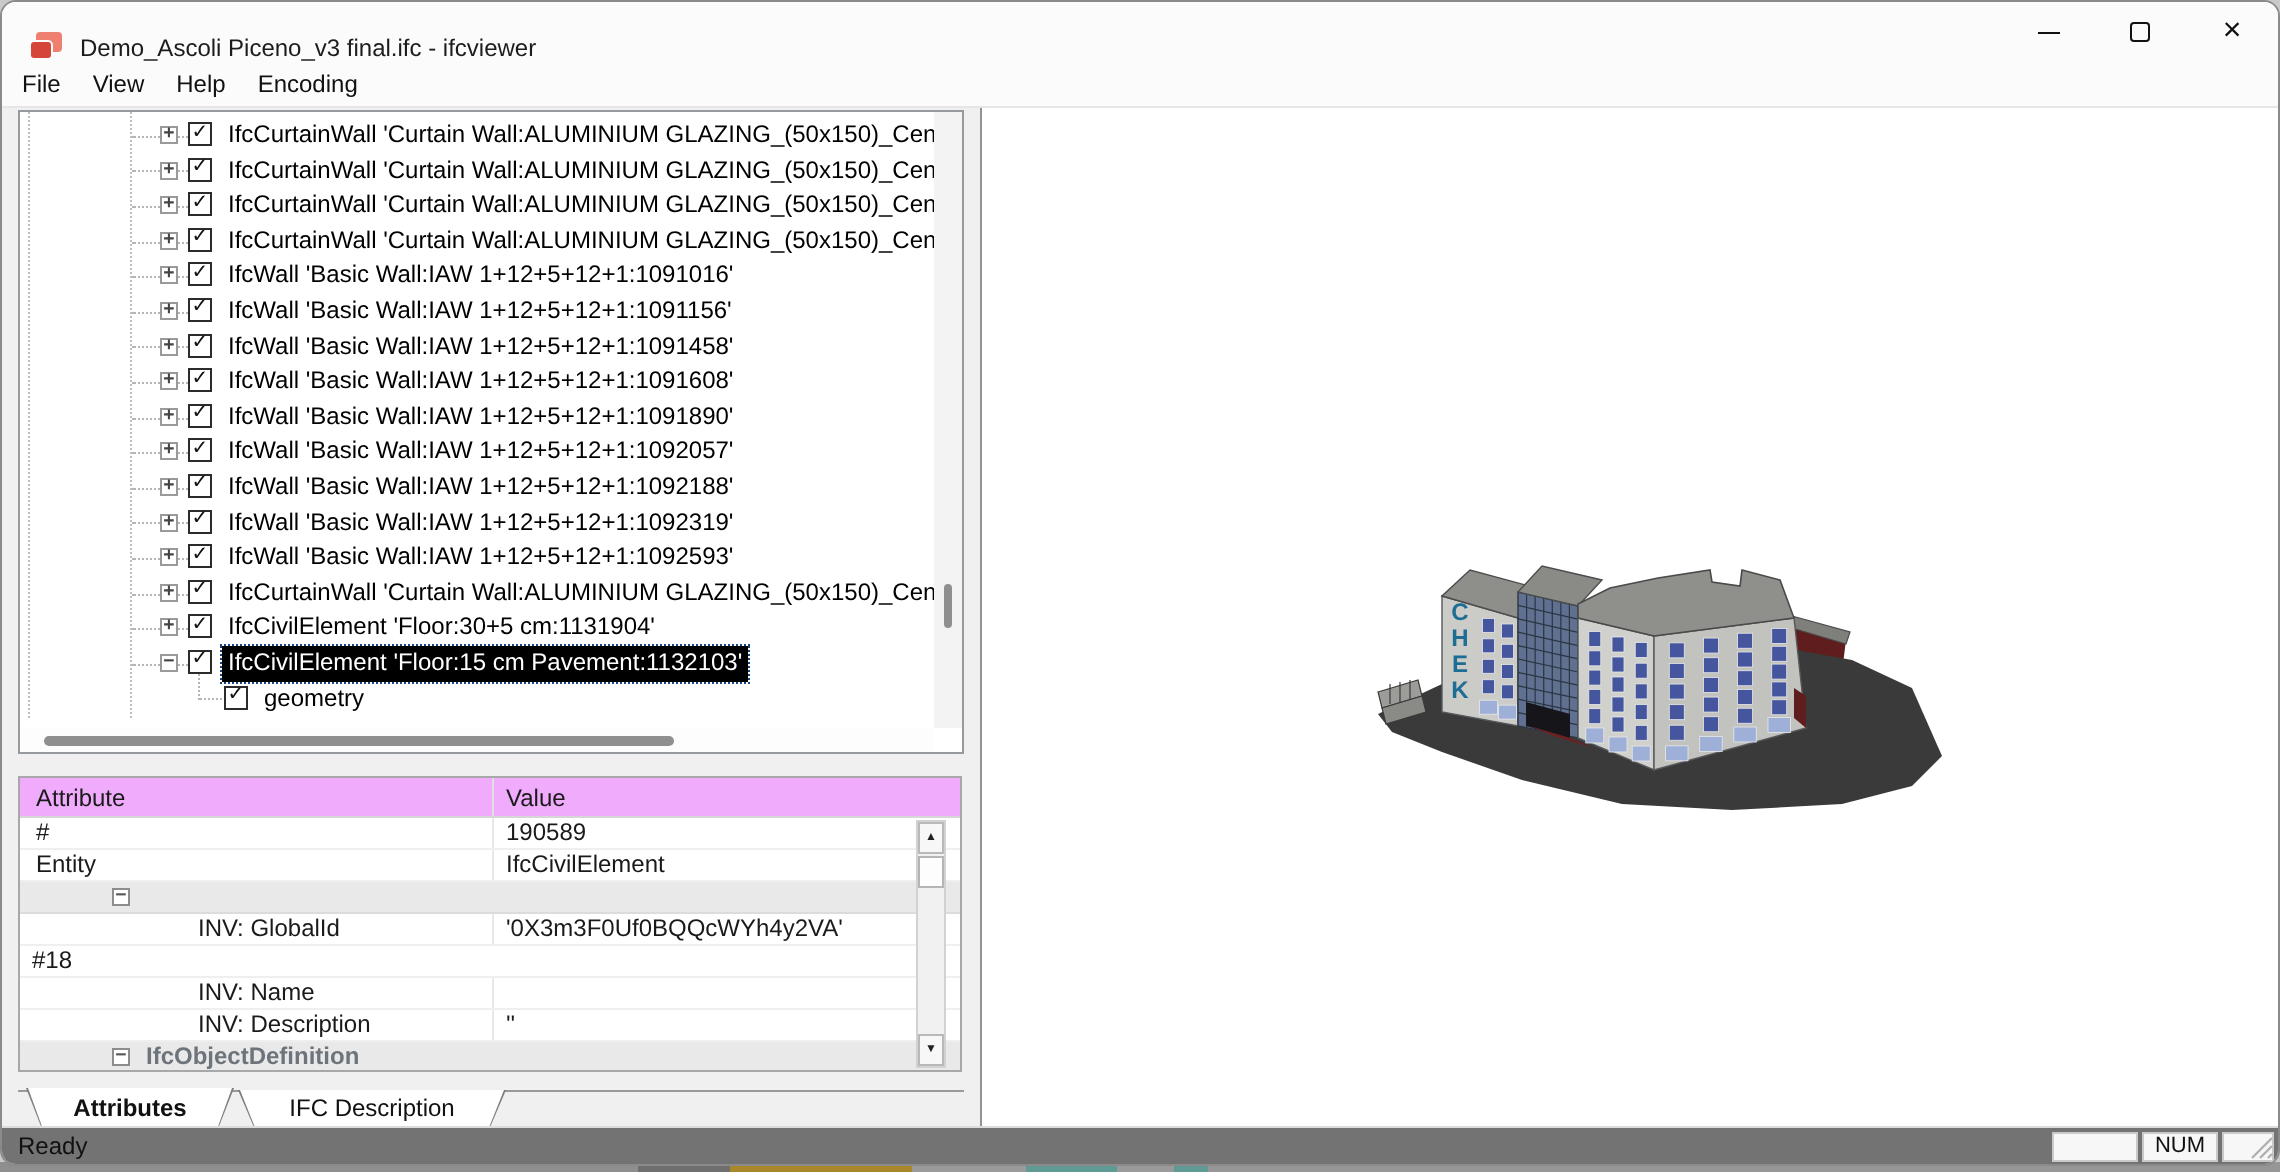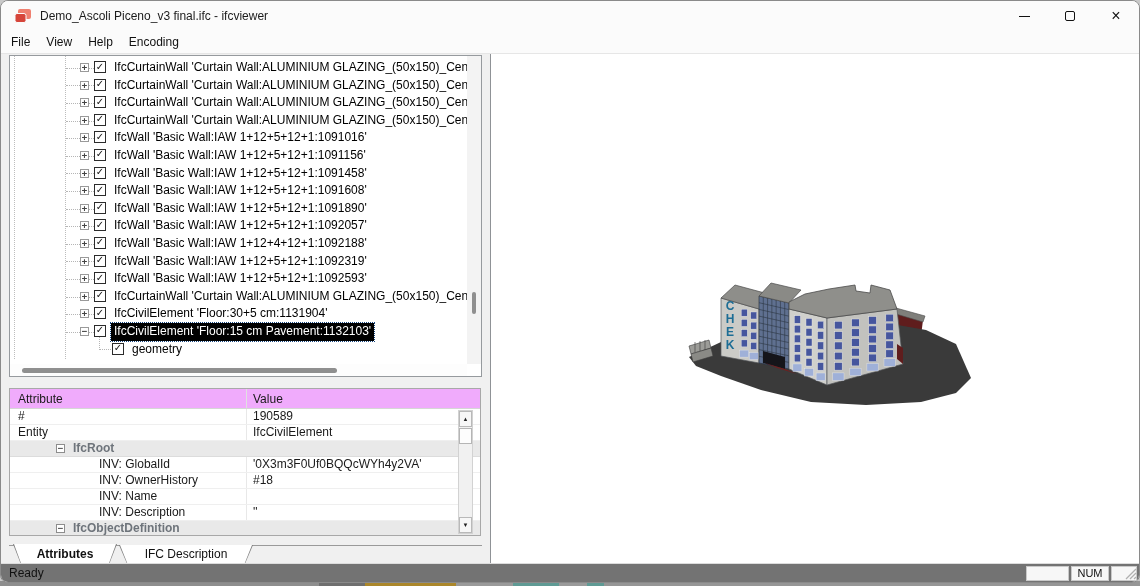--- a/index.html
+++ b/index.html
@@ -6,21 +6,21 @@
   html,body { width:1140px; height:586px; overflow:hidden;
     font-family:"Liberation Sans","DejaVu Sans",sans-serif; font-size:12px; color:#1a1a1a;
     background:#c9c9c9; }
   .desktop { position:relative; width:1140px; height:586px; }
   .desktop-strip { position:absolute; left:0; right:0; bottom:0; height:5px;
     background:linear-gradient(90deg,#8e8e8e 0 28%,#6f6f6f 28% 32%,#ab872b 32% 40%,#9a9a9a 40% 45%,#5f9a94 45% 49%,#9a9a9a 49% 51.5%,#5f9a94 51.5% 53%,#969696 53% 100%); }
   .window { position:absolute; left:0; top:0; width:1140px; height:583px;
     background:#fbfbfb; border:1px solid #8a8a8a; border-radius:8px; overflow:hidden; }
 
   
-  .titlebar { height:30px; display:flex; align-items:center; background:#fbfbfb; }
+  .titlebar { height:30px; display:flex; align-items:flex-end; background:#fbfbfb; }
   .app-icon { margin-left:13px; width:18px; height:16px; flex:0 0 auto; }
   .title-text { margin-left:8px; font-size:12px; color:#1c1c1c; white-space:nowrap; }
   .win-controls { margin-left:auto; display:flex; height:100%; }
   .wc { width:46px; height:100%; display:flex; align-items:center; justify-content:center; }
   .wc-min-glyph { width:11px; height:0; border-top:1px solid #111; display:block; }
   .wc-max-glyph { width:10px; height:10px; border:1px solid #111; border-radius:2px; display:block; }
   .wc-close-glyph { font-size:16px; font-weight:400; color:#111; line-height:1; }
 
   
   .menubar { height:22px; display:flex; align-items:center; background:#fbfbfb; padding-left:8px; }
@@ -223,21 +223,21 @@
                 <span>✓</span>
               </span>
               <span class="tlabel">IfcWall 'Basic Wall:IAW 1+12+5+12+1:1092057'</span>
             </div>
             <div class="trow">
               <span class="stub"></span>
               <span class="expand">+</span>
               <span class="cb">
                 <span>✓</span>
               </span>
-              <span class="tlabel">IfcWall 'Basic Wall:IAW 1+12+4+12+1:1092188'</span>
+              <span class="tlabel">IfcWall 'Basic Wall:IAW 1+12+5+12+1:1092188'</span>
             </div>
             <div class="trow">
               <span class="stub"></span>
               <span class="expand">+</span>
               <span class="cb">
                 <span>✓</span>
               </span>
               <span class="tlabel">IfcWall 'Basic Wall:IAW 1+12+5+12+1:1092319'</span>
             </div>
             <div class="trow">
@@ -298,29 +298,27 @@
             <div class="arow ">
               <span class="acol-a">#</span>
               <span class="acol-v">190589</span>
             </div>
             <div class="arow ">
               <span class="acol-a">Entity</span>
               <span class="acol-v">IfcCivilElement</span>
             </div>
             <div class="arow group">
               <span class="gbox">−</span>
-              <span class="acol-a">IfcRoot</span>
               <span class="acol-v"></span>
             </div>
             <div class="arow sub">
               <span class="acol-a">INV: GlobalId</span>
               <span class="acol-v">'0X3m3F0Uf0BQQcWYh4y2VA'</span>
             </div>
             <div class="arow sub">
-              <span class="acol-a">INV: OwnerHistory</span>
               <span class="acol-v">#18</span>
             </div>
             <div class="arow sub">
               <span class="acol-a">INV: Name</span>
             </div>
             <div class="arow sub">
               <span class="acol-a">INV: Description</span>
               <span class="acol-v">''</span>
             </div>
             <div class="arow group">

